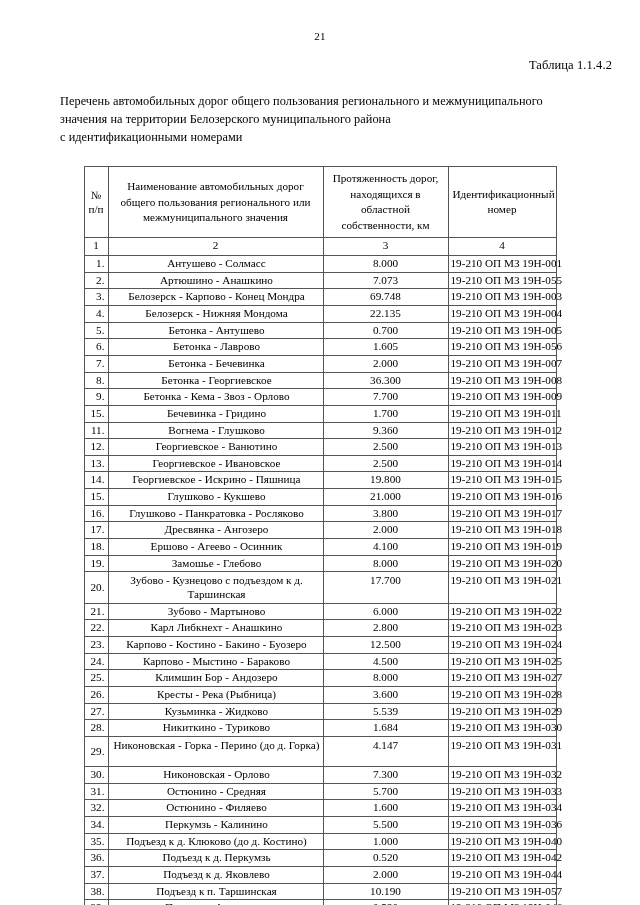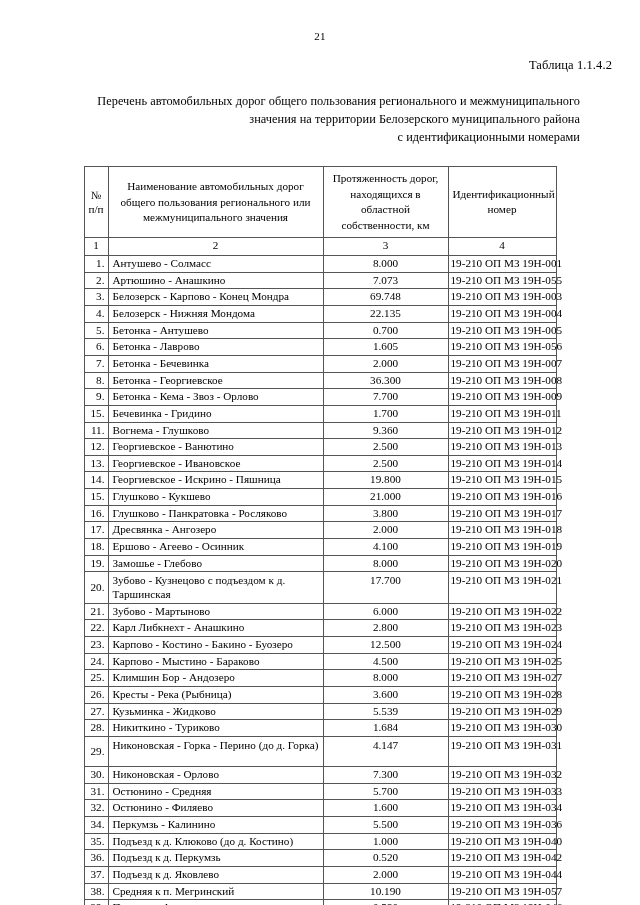--- a/index.html
+++ b/index.html
@@ -28,21 +28,21 @@
     letter-spacing: 0.2px;
   }
   .table-caption-right {
     text-align: right;
     font-size: 12.5px;
     margin-top: 16px;
     padding-right: 28px;
     letter-spacing: 0.1px;
   }
   .doc-title {
-    text-align: right;
+    text-align: left;
     font-size: 12.3px;
     line-height: 1.45;
     margin: 20px auto 0 auto;
     width: 520px;
     letter-spacing: 0.05px;
   }
   .doc-title div { white-space: nowrap; }
 
   table.roads {
     border-collapse: collapse;
@@ -80,21 +80,21 @@
     padding: 1px 0 2px 0;
   }
 
   tbody td.n {
     text-align: right;
     padding: 1px 3px 1px 1px;
     font-size: 11.2px;
     white-space: nowrap;
   }
   tbody td.nm {
-    text-align: left;
+    text-align: center;
     padding: 1px 2px 1px 4px;
     font-size: 11.2px;
   }
   tbody td.len {
     text-align: center;
     padding: 1px 16px;
     font-size: 11.2px;
     white-space: nowrap;
   }
   tbody td.idn {
@@ -360,21 +360,21 @@
           <td class="idn">19-210 ОП МЗ 19Н-042</td>
         </tr>
         <tr>
           <td class="n">37.</td>
           <td class="nm">Подъезд к д. Яковлево</td>
           <td class="len">2.000</td>
           <td class="idn">19-210 ОП МЗ 19Н-044</td>
         </tr>
         <tr>
           <td class="n">38.</td>
-          <td class="nm">Средняя к п. Мегринский</td>
+          <td class="nm">Подъезд к п. Таршинская</td>
           <td class="len">10.190</td>
           <td class="idn">19-210 ОП МЗ 19Н-057</td>
         </tr>
         <tr>
           <td class="n">39.</td>
           <td class="nm">Поселок - Артюшино</td>
           <td class="len">0.590</td>
           <td class="idn">19-210 ОП МЗ 19Н-046</td>
         </tr>
       </tbody>

